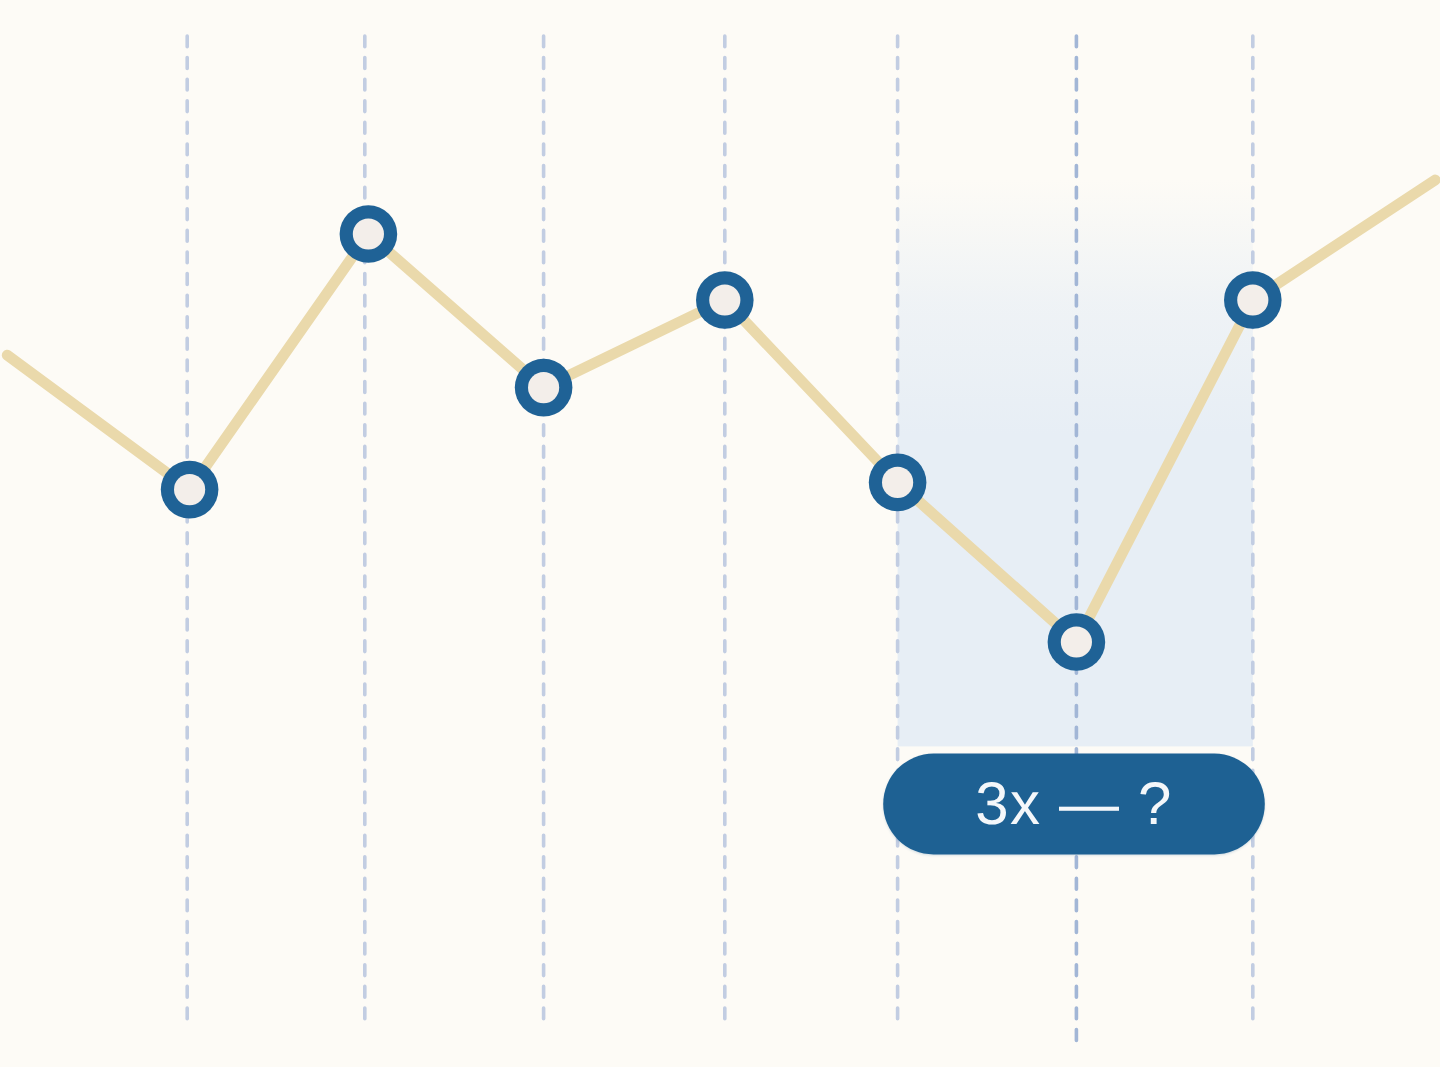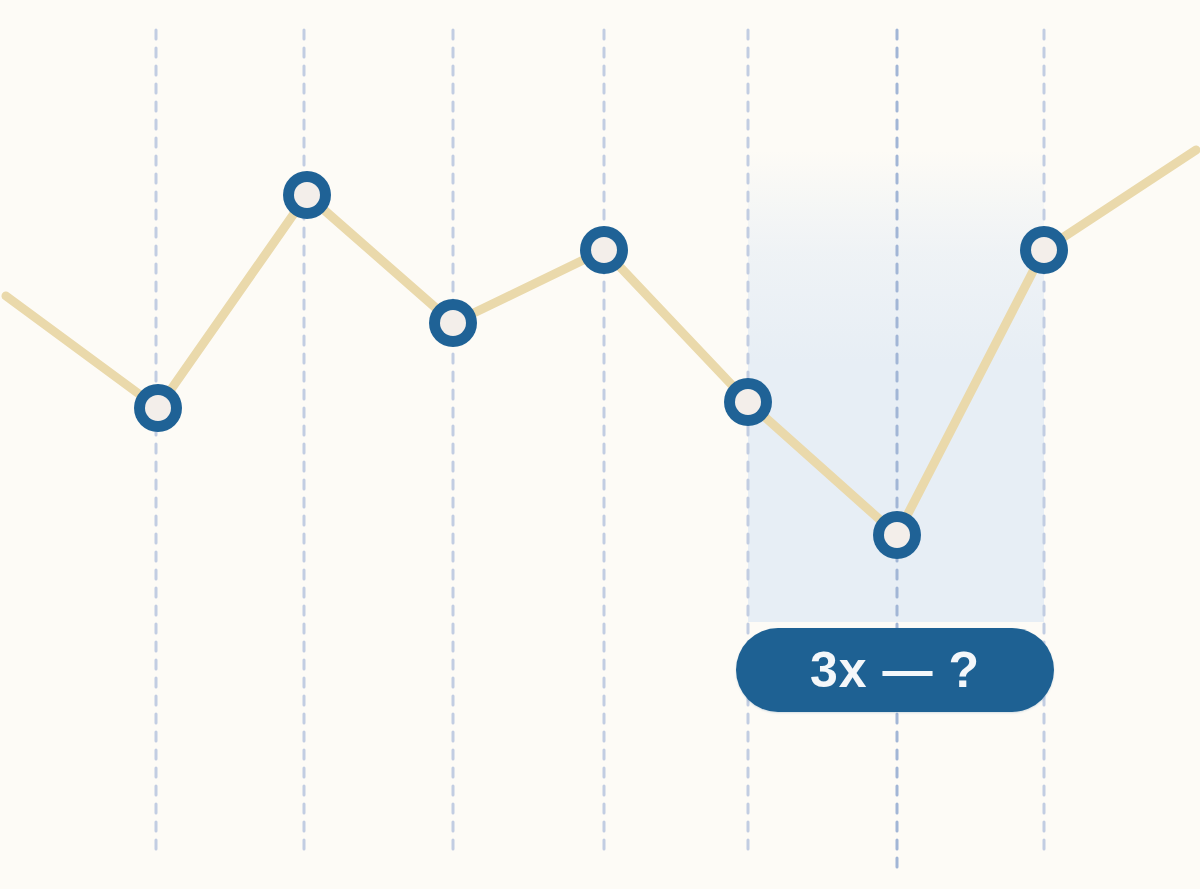--- a/index.html
+++ b/index.html
@@ -34,21 +34,21 @@
     background: #1e6193;
     border-radius: 999px;
     box-shadow: 0 1px 2px rgba(30,97,147,0.18);
     box-sizing: border-box;
     user-select: none;
   }
   .annotation-pill-label {
     color: #f4f7fa;
     font-family: "Liberation Sans", sans-serif;
     font-size: 50px;
-    font-weight: 700;
+    font-weight: 400;
     letter-spacing: 1px;
     line-height: 1;
     white-space: nowrap;
   }
 </style>
 </head>
 <body>
 
 <div id="chart-root">
 

